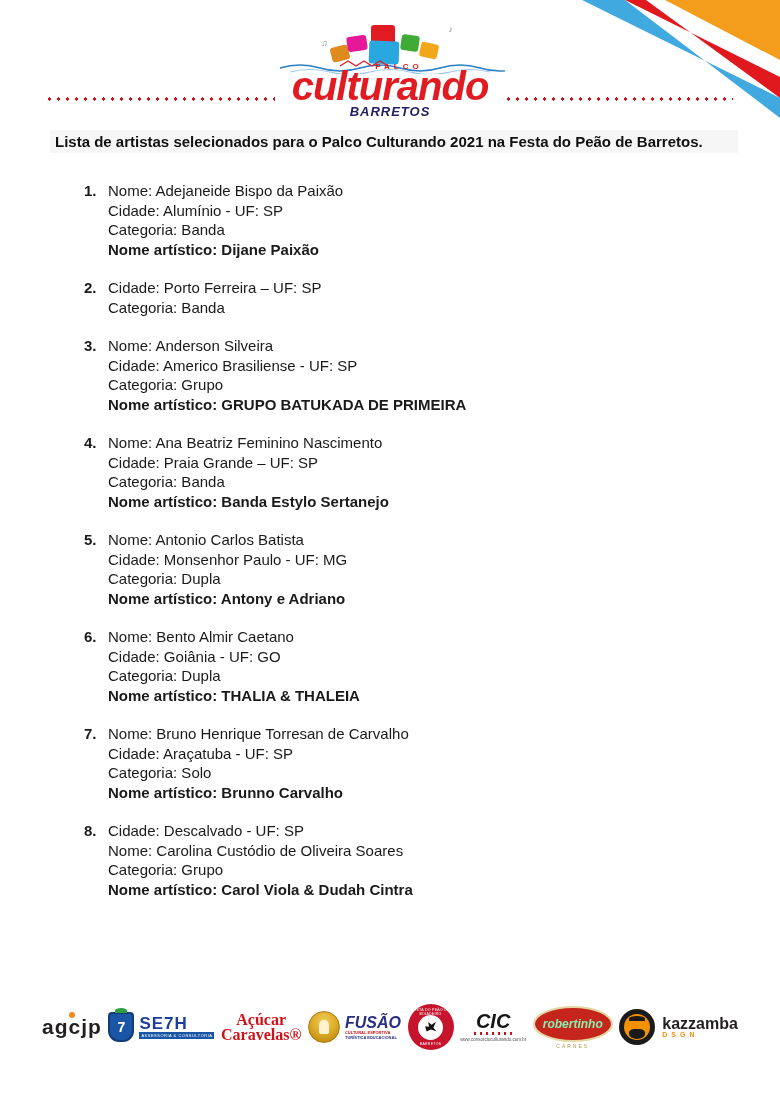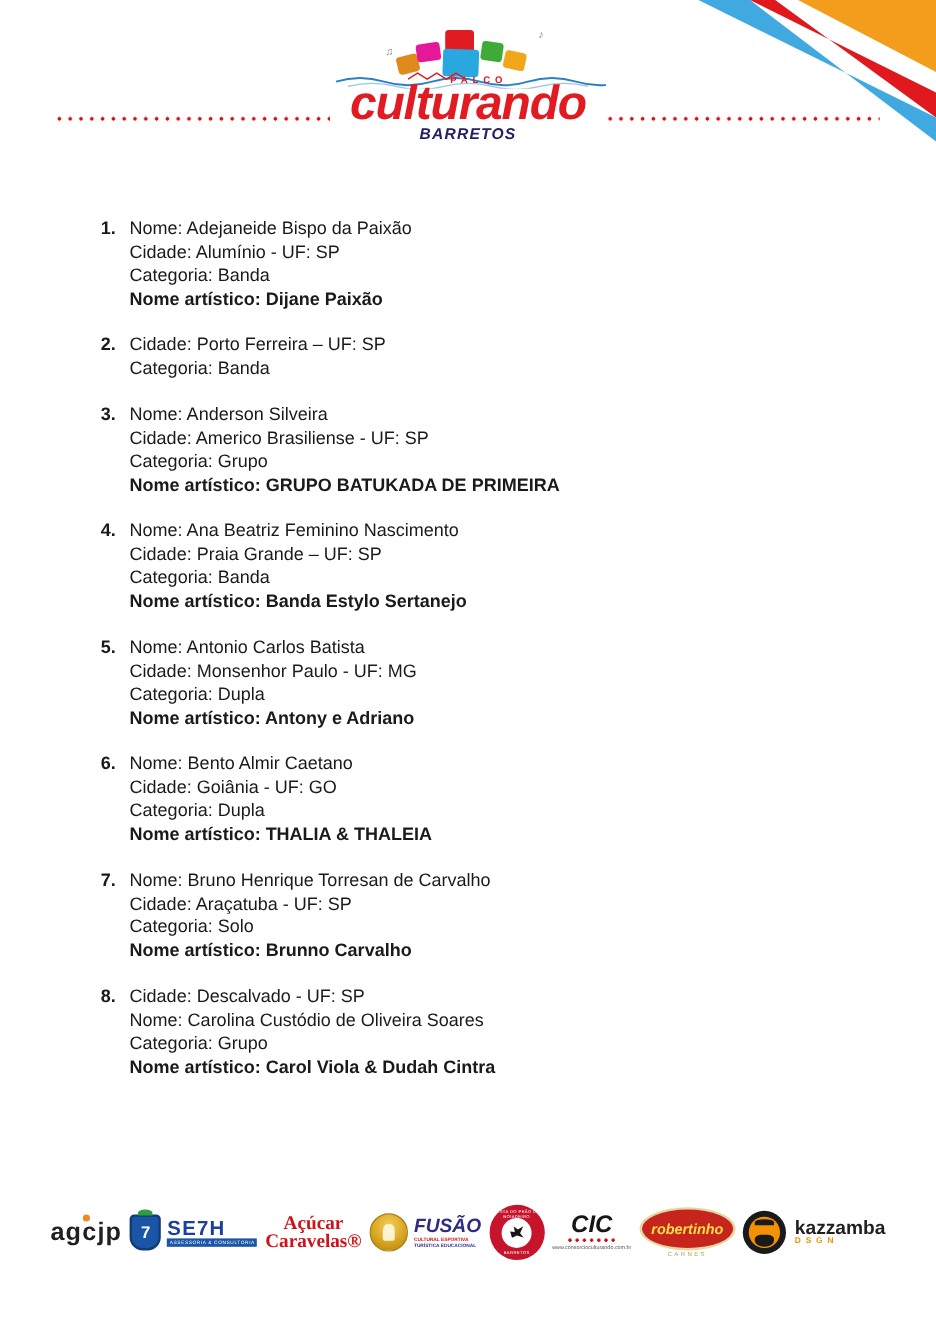--- a/index.html
+++ b/index.html
@@ -92,21 +92,21 @@
   .cic{text-align:center;}
   .cic-name{font-weight:800;font-style:italic;font-size:20px;line-height:19px;color:#161616;}
   .cic-accent{color:#cf1218;}
   .cic-dots{width:42px;height:3px;margin:1px auto 2px;
       background-image:radial-gradient(circle,#cf1218 1.2px,transparent 1.4px);
       background-size:6px 3px;background-repeat:repeat-x;}
   .cic-url{font-size:4.5px;color:#555;}
 
   .robertinho{text-align:center;}
   .rob-blob{width:76px;height:32px;background:#c5251c;border:2px solid #e5d7a3;border-radius:50%;
-      color:#fde047;display:flex;align-items:center;justify-content:center;
+      color:#86efac;display:flex;align-items:center;justify-content:center;
       font-weight:bold;font-style:italic;font-size:12px;}
   .rob-sub{font-size:5px;color:#b59a4a;letter-spacing:2px;margin-top:1px;}
 
   .kazzamba{display:flex;align-items:center;gap:7px;}
   .kz-circle{position:relative;width:36px;height:36px;border-radius:50%;background:#1a1a1a;overflow:hidden;}
   .kz-face{position:absolute;left:50%;top:50%;transform:translate(-50%,-50%);
       width:26px;height:26px;border-radius:50%;background:#f39200;}
   .kz-face::before{content:"";position:absolute;top:2px;left:50%;transform:translateX(-50%);
       width:16px;height:5px;background:#1a1a1a;border-radius:50% 50% 0 0;}
   .kz-face::after{content:"";position:absolute;bottom:1px;left:50%;transform:translateX(-50%);
@@ -143,20 +143,21 @@
         <path d="M0,8 Q20,2 40,8 T80,8 T120,8 T160,8 T200,8 T240,8" fill="none" stroke="#2b7fc3" stroke-width="1.6"></path>
         <path d="M10,12 Q30,7 50,12 T90,12 T130,12 T170,12 T210,12" fill="none" stroke="#9bc6e8" stroke-width="1.2"></path>
         <path d="M60,6 l8,-5 l8,5 l8,-5 l8,5 l8,-5 l8,5" fill="none" stroke="#e01b22" stroke-width="1.2"></path>
       </svg>
       <span class="palco">PALCO</span>
       <span class="culturando">culturando</span>
     </div>
     <span class="barretos">BARRETOS</span>
   </div>
 
+  <div class="headline">Lista de artistas selecionados para o Palco Culturando 2021 na Festa do Peão de Barretos.</div>
 
   <ol class="artists">
     <li>
       <span class="num">1.</span>
       <div class="lines">
         <div>Nome: Adejaneide Bispo da Paixão</div>
         <div>Cidade: Alumínio - UF: SP</div>
         <div>Categoria: Banda</div>
         <div class="artistic">Nome artístico: Dijane Paixão</div>
       </div>

